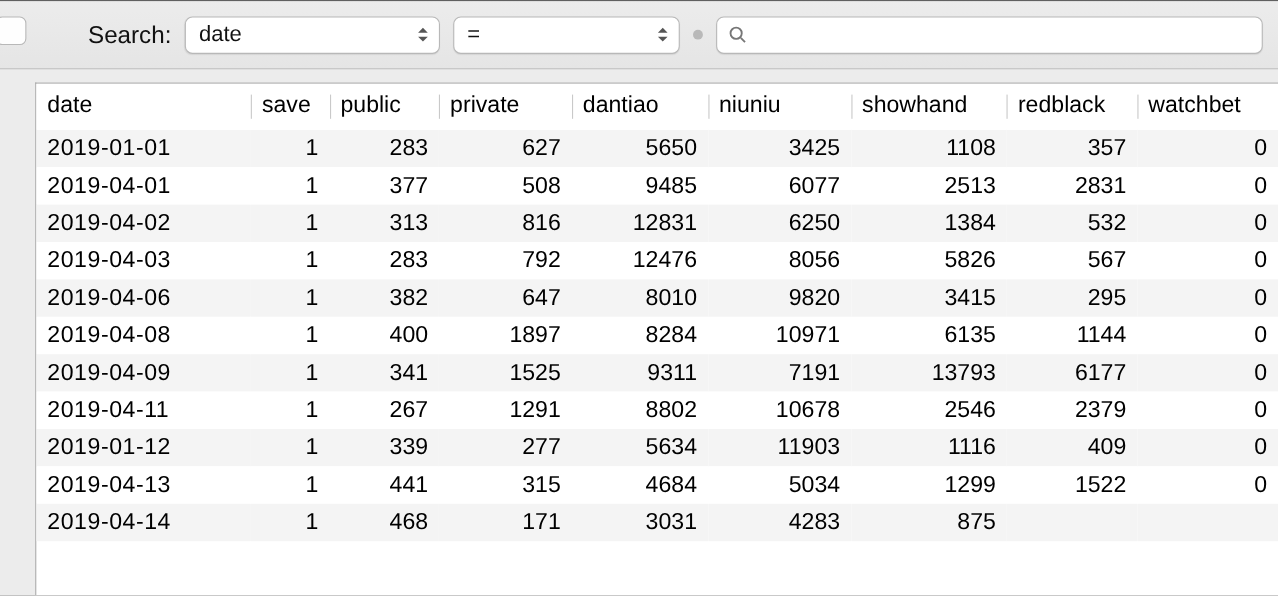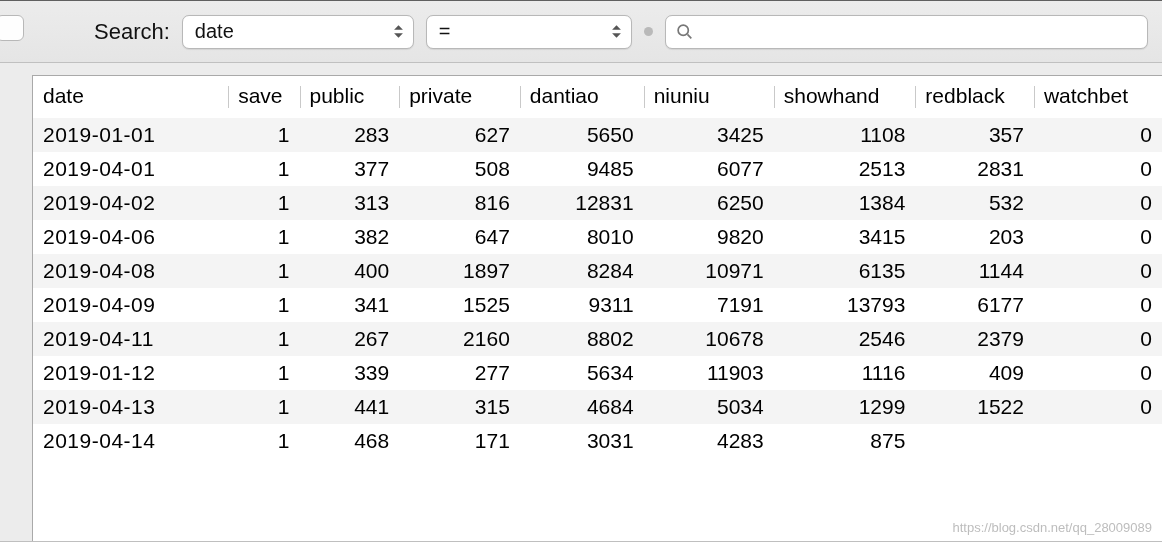--- a/index.html
+++ b/index.html
@@ -40,21 +40,21 @@
     width: 28px;
     height: 26px;
     border: 1px solid #b8b8b8;
     border-radius: 6px;
     background: #fefefe;
     margin-left: -4px;
     margin-top: 14px;
     align-self: flex-start;
   }
   .search-label {
-    margin-left: 58px;
+    margin-left: 44px;
     font-size: 22px;
     color: #111;
   }
   .select-like {
     height: 34px;
     background: #fff;
     border: 1px solid #b8b8b8;
     border-radius: 7px;
     display: flex;
     align-items: center;
@@ -254,28 +254,39 @@
               <td class="num">1</td>
               <td class="num">313</td>
               <td class="num">816</td>
               <td class="num">12831</td>
               <td class="num">6250</td>
               <td class="num">1384</td>
               <td class="num">532</td>
               <td class="num">0</td>
             </tr>
             <tr>
+              <td class="date">2019-04-03</td>
+              <td class="num">1</td>
+              <td class="num">283</td>
+              <td class="num">792</td>
+              <td class="num">12476</td>
+              <td class="num">8056</td>
+              <td class="num">5826</td>
+              <td class="num">567</td>
+              <td class="num">0</td>
+            </tr>
+            <tr>
               <td class="date">2019-04-06</td>
               <td class="num">1</td>
               <td class="num">382</td>
               <td class="num">647</td>
               <td class="num">8010</td>
               <td class="num">9820</td>
               <td class="num">3415</td>
-              <td class="num">203</td>
+              <td class="num">295</td>
               <td class="num">0</td>
             </tr>
             <tr>
               <td class="date">2019-04-08</td>
               <td class="num">1</td>
               <td class="num">400</td>
               <td class="num">1897</td>
               <td class="num">8284</td>
               <td class="num">10971</td>
               <td class="num">6135</td>
@@ -290,21 +301,21 @@
               <td class="num">9311</td>
               <td class="num">7191</td>
               <td class="num">13793</td>
               <td class="num">6177</td>
               <td class="num">0</td>
             </tr>
             <tr>
               <td class="date">2019-04-11</td>
               <td class="num">1</td>
               <td class="num">267</td>
-              <td class="num">2160</td>
+              <td class="num">1291</td>
               <td class="num">8802</td>
               <td class="num">10678</td>
               <td class="num">2546</td>
               <td class="num">2379</td>
               <td class="num">0</td>
             </tr>
             <tr>
               <td class="date">2019-01-12</td>
               <td class="num">1</td>
               <td class="num">339</td>
@@ -333,15 +344,14 @@
               <td class="num">171</td>
               <td class="num">3031</td>
               <td class="num">4283</td>
               <td class="num">875</td>
               <td class="num"></td>
               <td class="num"></td>
             </tr>
           </tbody>
       </table>
     </div>
-    <div class="watermark">https://blog.csdn.net/qq_28009089</div>
   </div>
 </div>
 
 </body></html>

